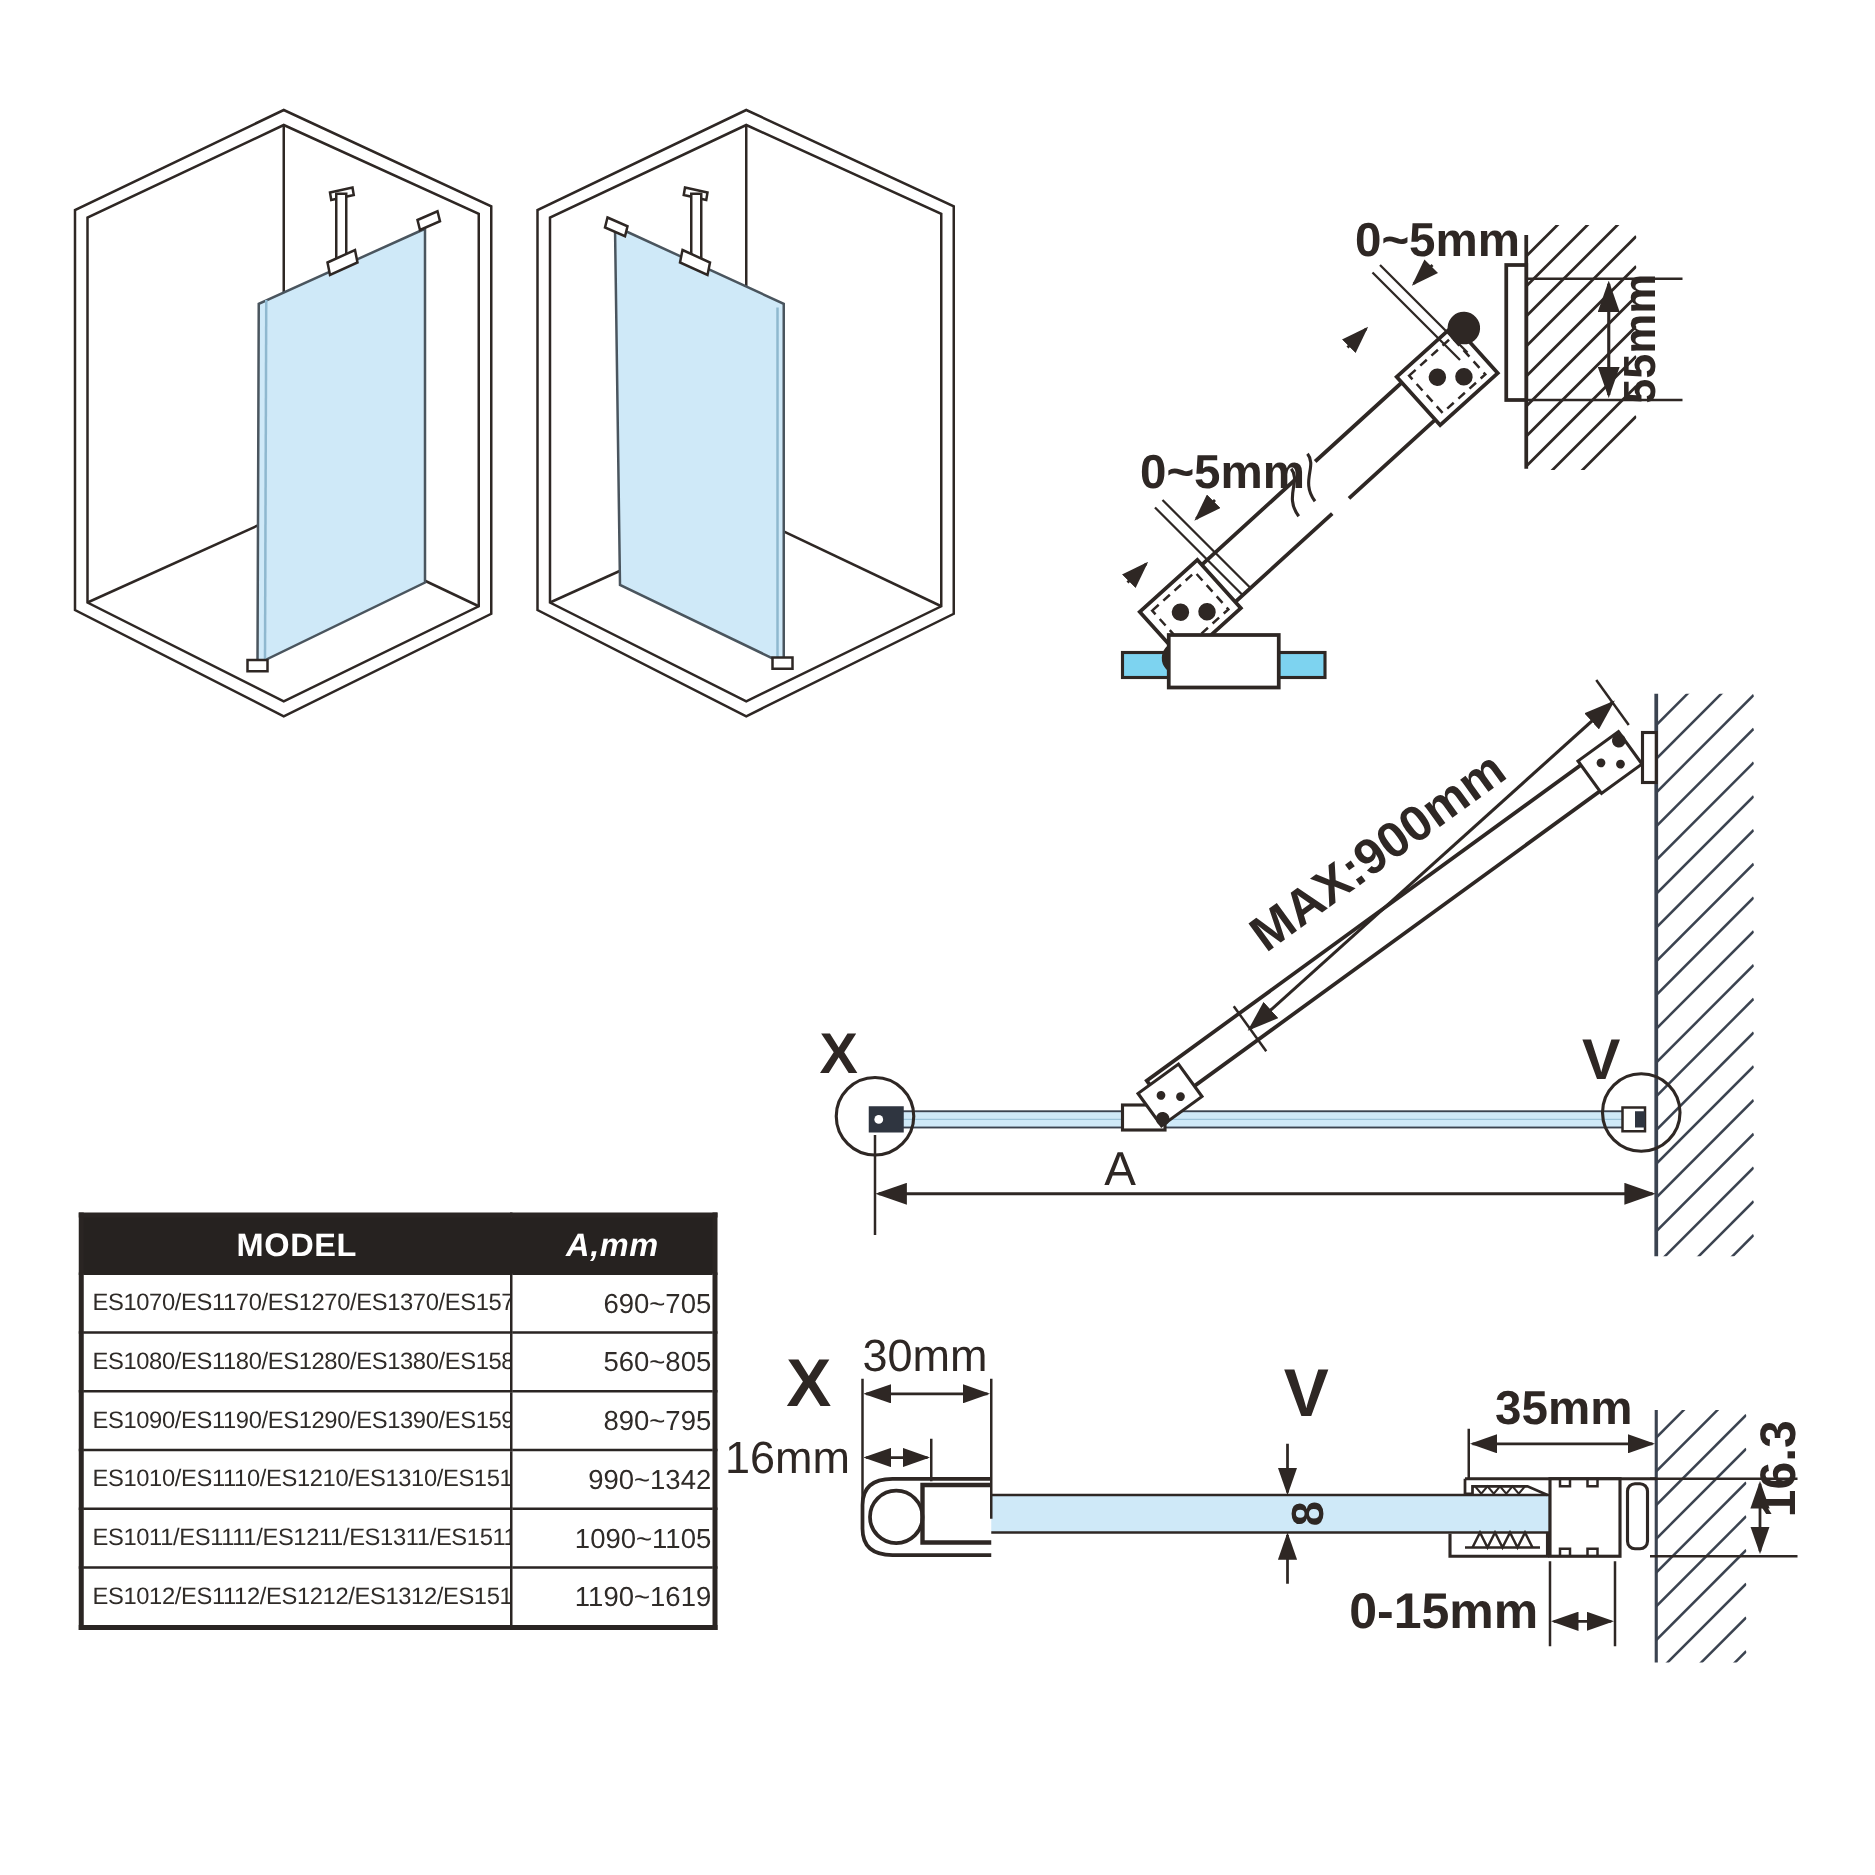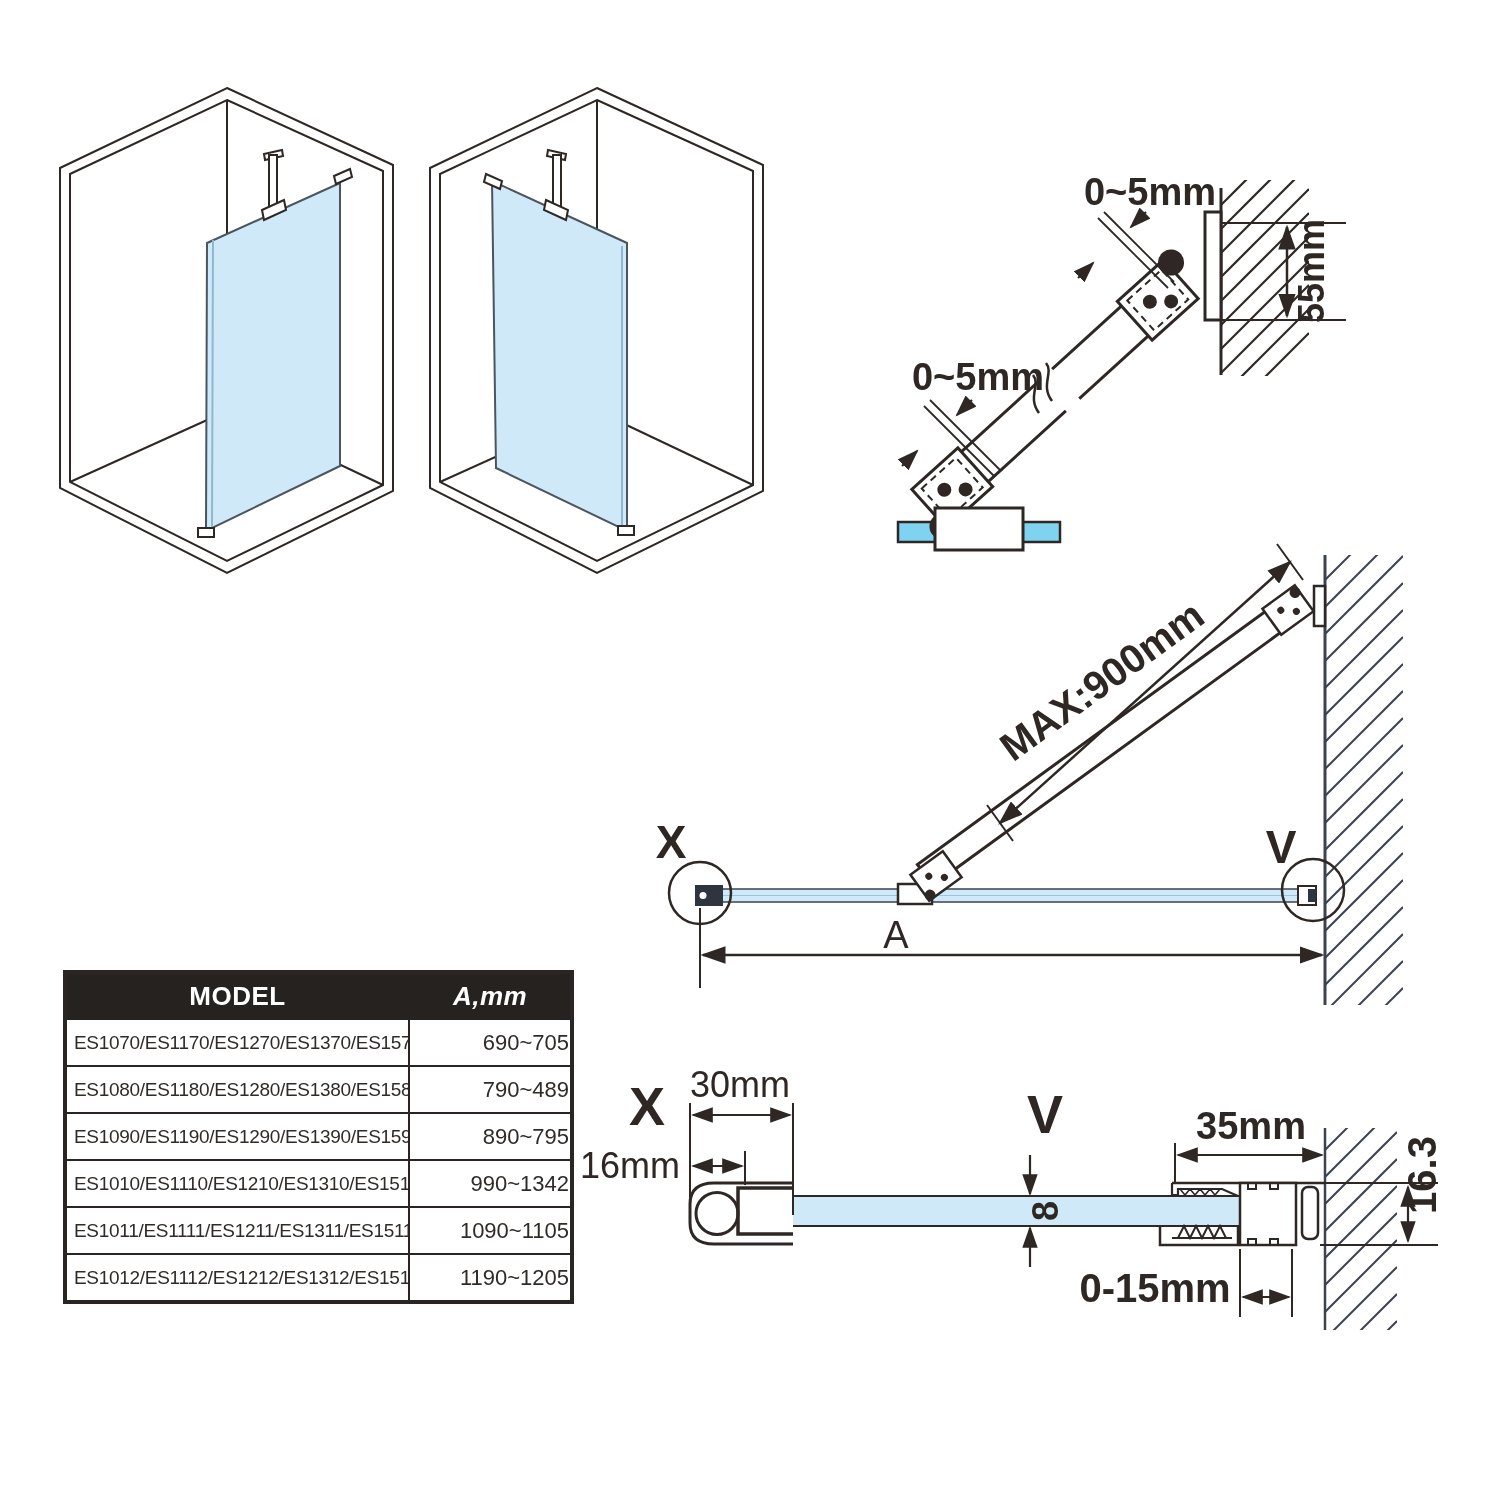--- a/index.html
+++ b/index.html
@@ -234,37 +234,37 @@
         <th class="col-a">A,mm</th>
       </tr>
     </thead>
     <tbody>
       <tr>
         <td class="cell-model">ES1070/ES1170/ES1270/ES1370/ES1570</td>
         <td class="cell-a">690~705</td>
       </tr>
       <tr>
         <td class="cell-model">ES1080/ES1180/ES1280/ES1380/ES1580</td>
-        <td class="cell-a">790~489</td>
+        <td class="cell-a">560~805</td>
       </tr>
       <tr>
         <td class="cell-model">ES1090/ES1190/ES1290/ES1390/ES1590</td>
         <td class="cell-a">890~795</td>
       </tr>
       <tr>
         <td class="cell-model">ES1010/ES1110/ES1210/ES1310/ES1510</td>
         <td class="cell-a">990~1342</td>
       </tr>
       <tr>
         <td class="cell-model">ES1011/ES1111/ES1211/ES1311/ES1511</td>
         <td class="cell-a">1090~1105</td>
       </tr>
       <tr>
         <td class="cell-model">ES1012/ES1112/ES1212/ES1312/ES1512</td>
-        <td class="cell-a">1190~1205</td>
+        <td class="cell-a">1190~1619</td>
       </tr>
     </tbody>
   </table>
 
   <svg class="abs" style="left:580px;top:1055px;" width="920" height="340" viewBox="0 0 920 340">
     <defs>
       <marker id="ah-d" markerWidth="10" markerHeight="7" refX="9" refY="3.5" orient="auto-start-reverse" markerUnits="strokeWidth">
         <path d="M0,0 L10,3.5 L0,7 z" fill="#2e2724"></path>
       </marker>
       <clipPath id="clip-d">

